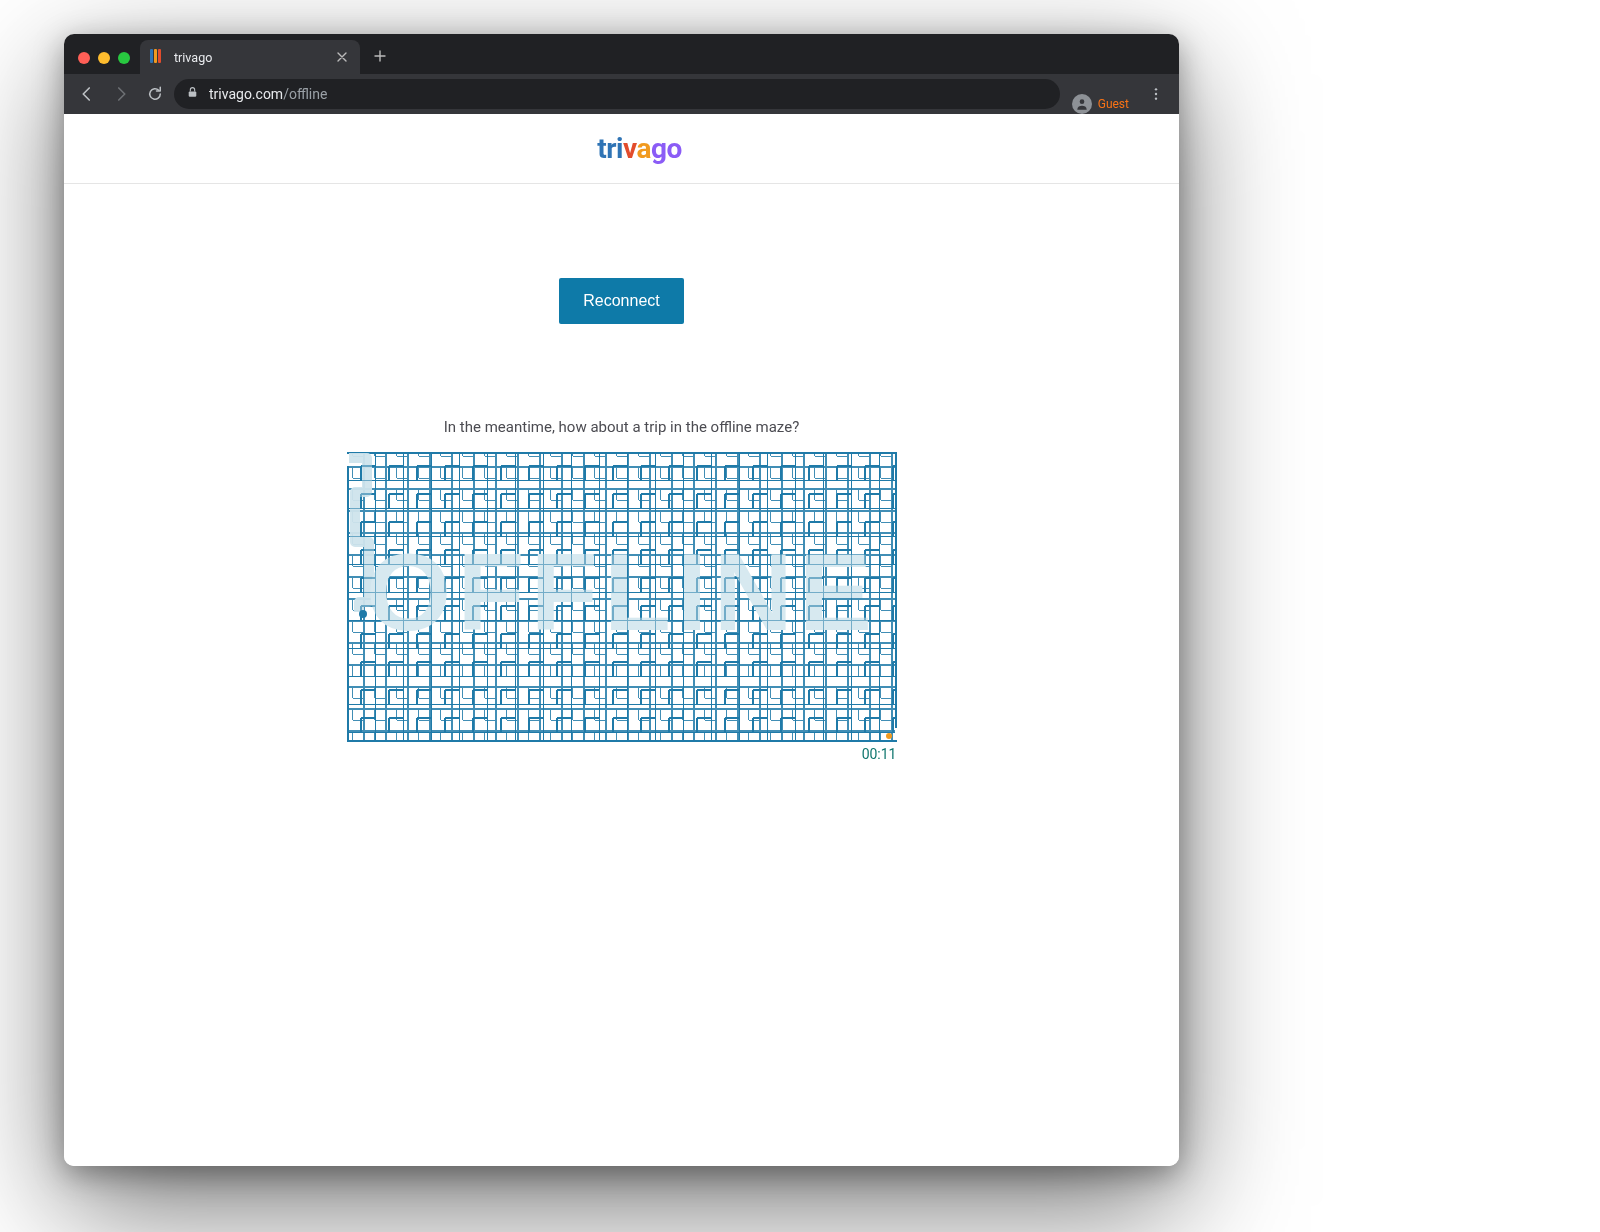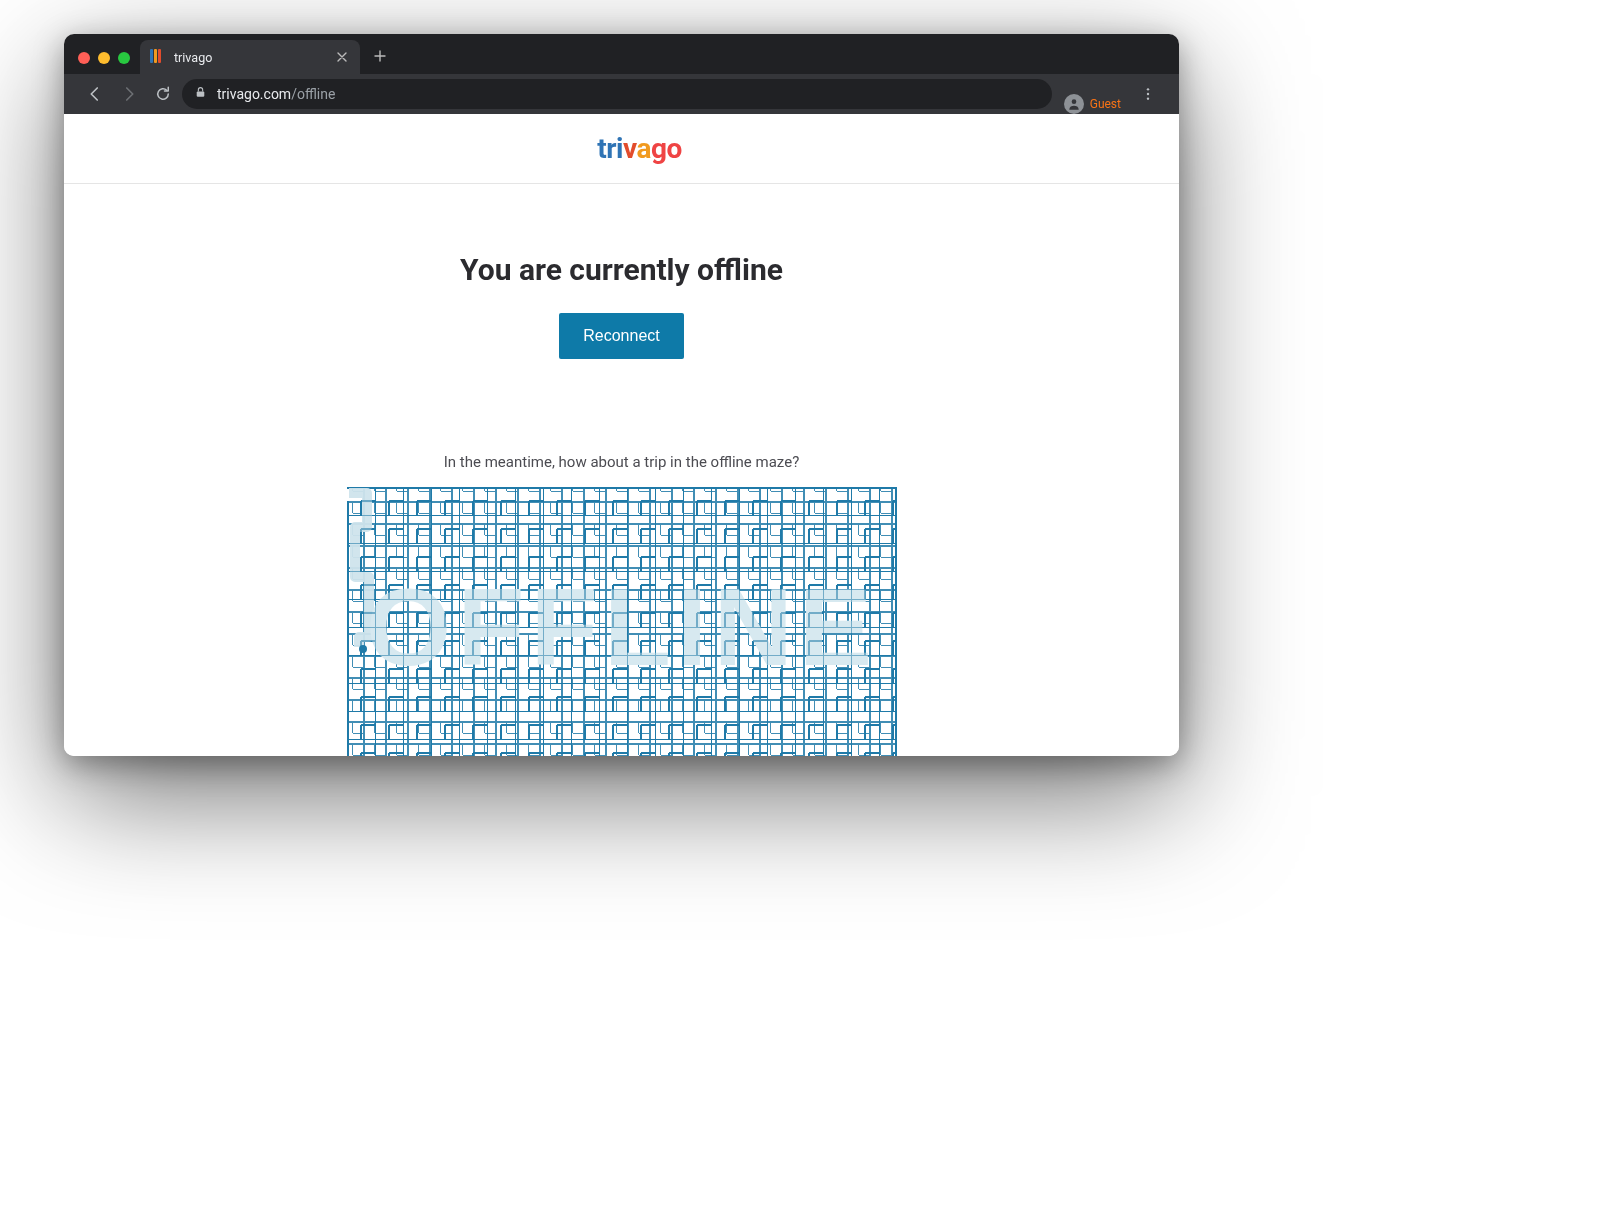--- a/index.html
+++ b/index.html
@@ -9,21 +9,21 @@
     width: 1600px;
     height: 1232px;
     position: relative;
     overflow: hidden;
   }
   .browser-shell {
     position: absolute;
     left: 64px;
     top: 34px;
     width: 1115px;
-    height: 722px;
+    height: 1132px;
     background: #fff;
     border-radius: 10px;
     box-shadow: 0 40px 120px rgba(0,0,0,0.55), 0 8px 30px rgba(0,0,0,0.35);
     overflow: hidden;
     display: flex;
     flex-direction: column;
   }
   
   .tab-strip {
     height: 40px;
@@ -49,21 +49,21 @@
   .favicon { width:16px; height:16px; display:flex; }
   .favicon .bar{ width:3px; height:14px; margin-right:1px; border-radius:1px;}
   .tab-title{ flex:1; white-space:nowrap; overflow:hidden; text-overflow:ellipsis;}
   .tab-close{ width:16px;height:16px; display:flex;align-items:center;justify-content:center; color:#bbb; cursor:pointer;}
   .new-tab { width:28px;height:28px; display:flex;align-items:center;justify-content:center; color:#bbb; margin:0 4px 4px 6px; cursor:pointer;}
   
   .toolbar {
     height: 40px;
     background: #35363a;
     display:flex; align-items:center;
-    padding: 0 16px;
+    padding: 0 8px;
     gap: 4px;
   }
   .tb-btn { width:30px;height:30px;display:flex;align-items:center;justify-content:center;color:#bcc0c4;border-radius:50%;cursor:pointer;}
   .tb-btn.disabled{ color:#6c6f73; cursor:default;}
   .omnibox {
     flex:1;
     height: 30px;
     background:#202124;
     border-radius: 15px;
     display:flex; align-items:center;
@@ -83,21 +83,21 @@
     overflow:auto;
   }
   .brand-header{
     height:70px; display:flex;align-items:center;justify-content:center;
     border-bottom:1px solid #e5e5e5;
   }
   .trivago-logo{ font-size:28px; font-weight:700; letter-spacing:-0.5px;}
   .trivago-logo .t1{color:#2f74b5;margin-left:36px;} 
   .trivago-logo .t2{color:#e24c2c;} 
   .trivago-logo .t3{color:#f19a1f;} 
-  .trivago-logo .t4{color:#ef4444;} 
+  .trivago-logo .t4{color:#8b5cf6;} 
   .offline-block{
     text-align:center;
     padding-top: 68px;
     color:#34343b;
   }
   .offline-block h1{ font-size:30px; font-weight:700; color:#2b2b2f;}
   .offline-block p{ margin-top:10px; font-size:14.5px; color:#555;}
   .reconnect-btn{
     display:inline-block;
     margin-top:26px;
@@ -197,21 +197,20 @@
 
   <div class="page">
 
     <div class="brand-header">
       <span class="trivago-logo">
         <span class="t1">tri</span><span class="t2">v</span><span class="t3">a</span><span class="t4">go</span>
       </span>
     </div>
 
     <div class="offline-block">
-      <h1>You are currently offline</h1>
       <button class="reconnect-btn">Reconnect</button>
     </div>
 
     <p class="maze-caption">In the meantime, how about a trip in the offline maze?</p>
 
     <div class="maze-wrap">
       <svg class="maze-svg" viewBox="0 0 550 290">
         <defs>
           <pattern id="mazeP" width="28" height="28" patternUnits="userSpaceOnUse">
             <path d="M0 0 H28 M0 0 V28 M28 14 H14 M14 28 V14" stroke="#1f7aa8" stroke-width="2" fill="none"></path>

